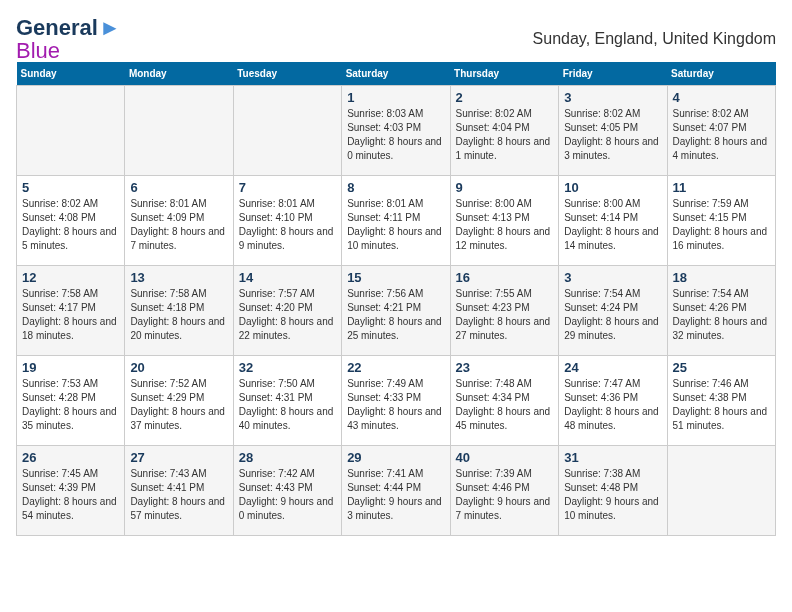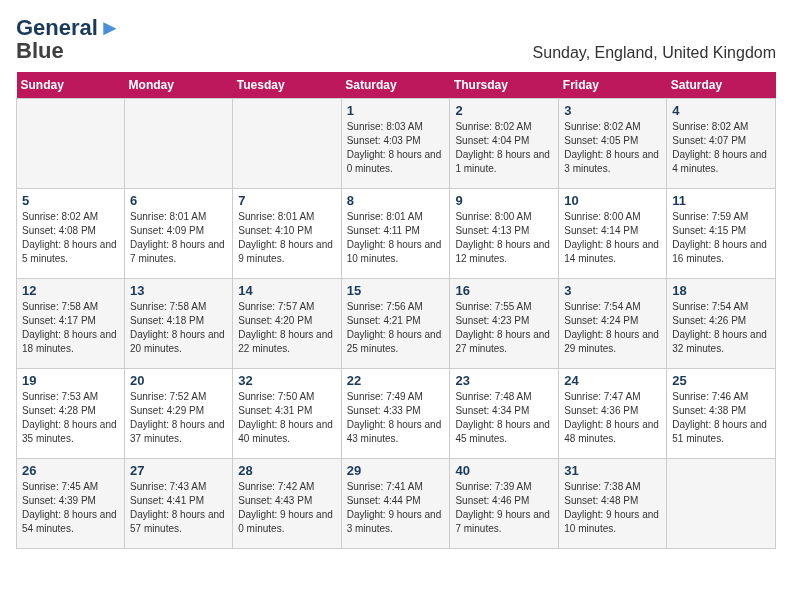--- a/index.html
+++ b/index.html
@@ -6,22 +6,21 @@
     body {
       font-family: Arial, sans-serif;
       background: #fff;
       width: 792px;
       min-height: 612px;
       padding: 16px;
     }
     .header {
       display: flex;
       justify-content: space-between;
-      align-items: flex-end;
-      margin-bottom: 10px;
+      align-items: center;
     }
     .logo {
       display: flex;
       flex-direction: column;
       align-items: flex-start;
     }
     .title-section {
       text-align: right;
     }
     .month-title {
@@ -32,25 +31,25 @@
     .location {
       font-size: 16px;
       color: #333;
     }
     table {
       width: 100%;
       border-collapse: collapse;
       font-size: 11px;
     }
     thead tr th {
-      background-color: #be185d;
+      background-color: #0369a1;
       color: #fff;
       padding: 6px 4px;
       text-align: left;
-      font-size: 12px;
+      font-size: 10px;
       font-weight: bold;
     }
     tbody tr td {
       border: 1px solid #ccc;
       vertical-align: top;
       padding: 4px 5px;
       width: 113px;
       min-height: 80px;
       height: 90px;
     }
@@ -79,21 +78,21 @@
 </head>
 <body>
 
 <div class="header">
   <div class="logo">
     <div style="display:flex; align-items:center; gap:2px;">
       <div style="font-size:22px; font-weight:bold; color:#1a3a5c; line-height:1.1;">
         <span style="color:#1a3a5c;">General</span><span style="color:#4a90d9; margin-left:1px;">►</span>
       </div>
     </div>
-    <div style="font-size:22px; font-weight:bold; color:#404040; line-height:1;">Blue</div>
+    <div style="font-size:22px; font-weight:normal; color:#a21caf; line-height:1;">Blue</div>
   </div>
   <div class="title-section">
     <div class="location">Sunday, England, United Kingdom</div>
   </div>
 </div>
 
 <table>
   <thead>
     <tr>
     <th>Sunday</th>

